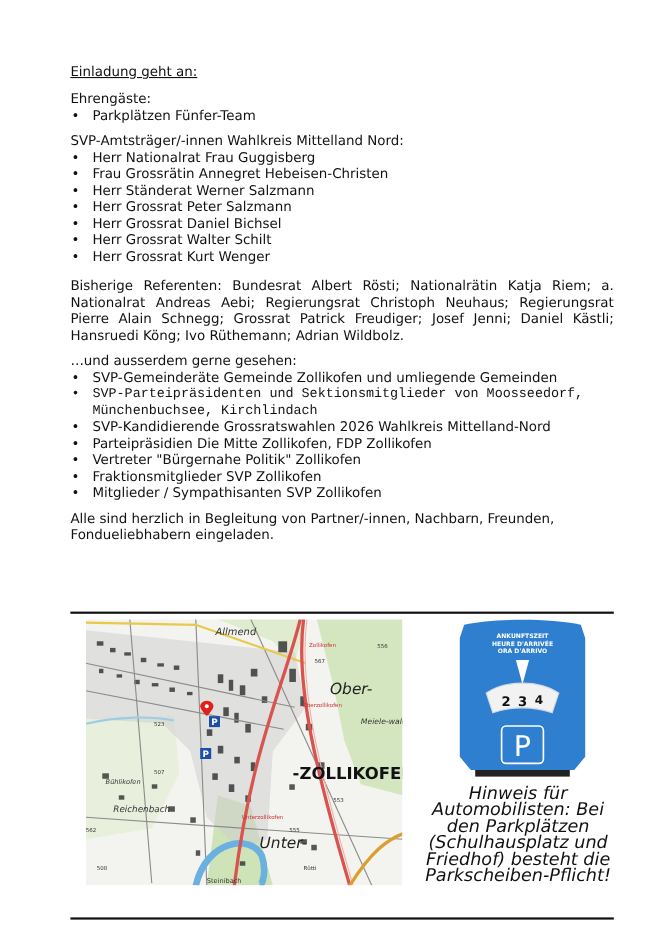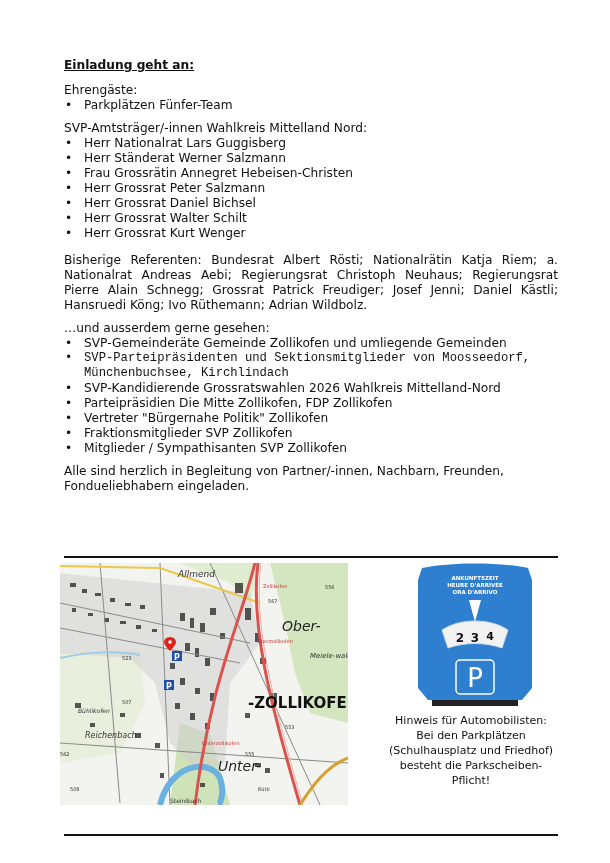--- a/index.html
+++ b/index.html
@@ -1,46 +1,46 @@
 <!DOCTYPE html>
 <html><head>
 <meta charset="utf-8">
 <style>
   html, body { margin: 0; padding: 0; background: #ffffff; }
   body { width: 610px; height: 863px; position: relative; overflow: hidden;
          font-family: "DejaVu Sans", sans-serif; color: #111111; font-size: 12.2px; }
   .content { position: absolute; left: 64px; top: 58px; width: 494px; }
-  .heading { text-decoration: underline; margin: 0 0 10px 0; line-height: 15px; font-weight: bold; }
+  .heading { text-decoration: underline; margin: 0 0 10px 0; line-height: 15px; }
   .label { margin: 0; line-height: 15px; }
   ul { list-style: none; margin: 0 0 8px 0; padding: 0; }
   li { position: relative; padding-left: 20px; line-height: 15px; }
   li::before { content: "•"; position: absolute; left: 1px; top: 0; }
   p.para { margin: 0 0 8px 0; line-height: 15px; text-align: justify; }
   .rule { position: absolute; left: 64px; width: 494px; height: 1.5px; background: #111; }
-  .map { position: absolute; left: 60px; top: 563px; width: 288px; height: 242px; overflow: hidden; }
+  .map { position: absolute; left: 78px; top: 563px; width: 288px; height: 242px; overflow: hidden; }
   .disc { position: absolute; left: 410px; top: 560px; width: 130px; height: 148px; }
   .caption { position: absolute; left: 385px; top: 713px; width: 172px; text-align: center;
-             font-size: 11px; line-height: 15px; color: #111; }
+             font-size: 16px; line-height: 15px; color: #111; font-style: italic; }
 </style>
 </head>
 <body>
 
 <div class="content">
   <p class="heading">Einladung geht an:</p>
 
   <p class="label">Ehrengäste:</p>
   <ul>
     <li>Parkplätzen Fünfer-Team</li>
   </ul>
 
   <p class="label">SVP-Amtsträger/-innen Wahlkreis Mittelland Nord:</p>
   <ul>
-    <li>Herr Nationalrat Lars Guggisberg</li>
+    <li>Herr Nationalrat Frau Guggisberg</li>
+    <li>Frau Grossrätin Annegret Hebeisen-Christen</li>
     <li>Herr Ständerat Werner Salzmann</li>
-    <li>Frau Grossrätin Annegret Hebeisen-Christen</li>
     <li>Herr Grossrat Peter Salzmann</li>
     <li>Herr Grossrat Daniel Bichsel</li>
     <li>Herr Grossrat Walter Schilt</li>
     <li>Herr Grossrat Kurt Wenger</li>
   </ul>
 
   <p class="para" style="hyphens:auto;margin-top:12px;" lang="de">Bisherige Referenten: Bundesrat Albert Rösti; Nationalrätin Katja Riem; a. Nationalrat Andreas Aebi; Regierungsrat Christoph Neuhaus; Regierungsrat Pierre Alain Schnegg; Grossrat Patrick Freudiger; Josef Jenni; Daniel Kästli; Hansruedi Köng; Ivo Rüthemann; Adrian Wildbolz.</p>
 
   <p class="label">…und ausserdem gerne gesehen:</p>
   <ul>

